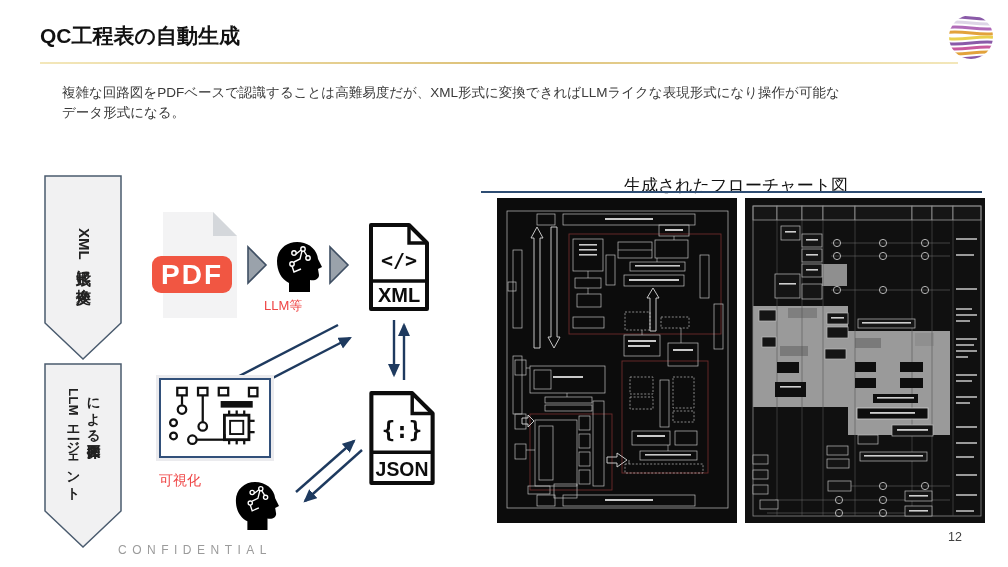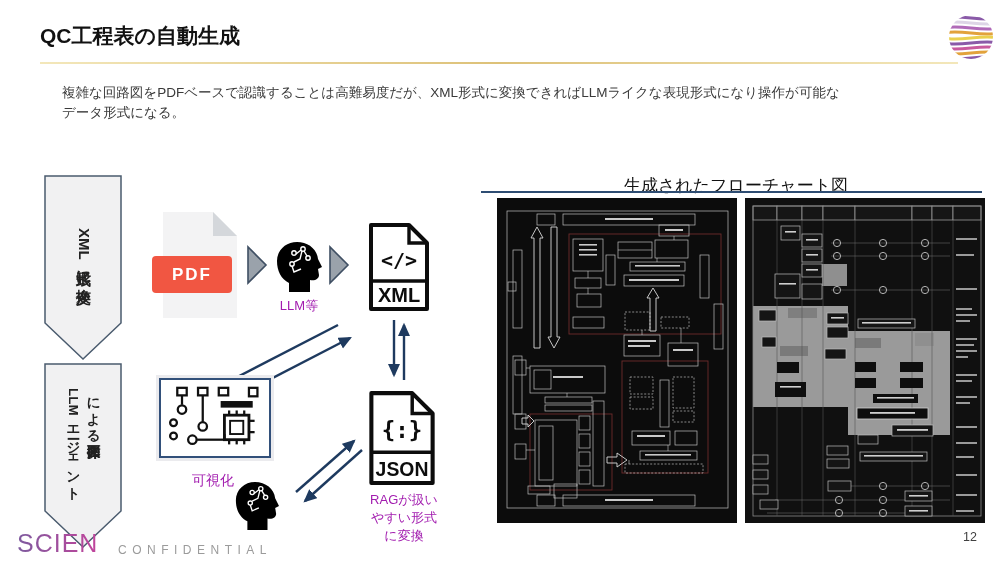--- a/index.html
+++ b/index.html
@@ -25,36 +25,36 @@
       font-size:15px;font-weight:600;color:#222;}
   .v-rl{writing-mode:vertical-rl;text-orientation:mixed;}
   .v-lr{writing-mode:vertical-lr;text-orientation:mixed;line-height:1.5;}
   .step-arrow-label.small{font-size:13.5px;}
 
   
   .pdf-page{left:163px;top:212px;width:74px;height:106px;background:#f3f3f4;
             clip-path:polygon(0 0,calc(100% - 24px) 0,100% 24px,100% 100%,0 100%);}
   .pdf-fold{left:213px;top:212px;width:24px;height:24px;background:#d4d7db;
             clip-path:polygon(0 0,100% 100%,0 100%);}
-  .pdf-badge{left:152px;top:256px;width:80px;height:37px;background:#f15642;border-radius:4px;
+  .pdf-badge{left:152px;top:256px;width:80px;height:37px;background:#f15642;border-radius:9px;
              display:flex;align-items:center;justify-content:center;
-             color:#fff;font-size:17px;font-weight:700;letter-spacing:2px;}
-
-  .flow-label{font-size:13px;color:#a21caf;text-align:center;}
+             color:#fff;font-size:28px;font-weight:700;letter-spacing:2px;}
+
+  .flow-label{font-size:13px;color:#ef4444;text-align:left;}
 
   
   .fc-heading{left:480px;top:170px;width:504px;text-align:center;font-size:17px;font-weight:400;color:#111;margin:4px;}
   .fc-line{left:481px;top:191px;width:501px;height:2px;background:#2e4d73;}
 
   
   .logo-text{left:17px;top:529px;font-size:25px;letter-spacing:1px;font-weight:400;
       background:linear-gradient(90deg,#7d5a9e,#c2449c);
       -webkit-background-clip:text;background-clip:text;color:transparent;-webkit-text-fill-color:transparent;}
   .confidential{left:118px;top:543px;font-size:12px;letter-spacing:5.5px;color:#9b9b9b;}
-  .page-number{left:948px;top:530px;width:44px;text-align:center;font-size:12.5px;color:#404040;}
+  .page-number{left:948px;top:530px;width:44px;text-align:left;font-size:12.5px;color:#404040;}
 
   .viz-box{left:159px;top:378px;width:108px;height:76px;background:#fff;border:2px solid #32507a;
            box-shadow:0 0 0 3px #ebebee;display:flex;align-items:center;justify-content:center;}
   .defs-svg{position:absolute;width:0;height:0;}
 </style>
 </head>
 <body>
 
 <div class="slide">
 
@@ -200,23 +200,20 @@
     <line x1="74" y1="16" x2="17" y2="67" stroke="#1e3a5f" stroke-width="2.4" marker-end="url(#ah)"></line>
   </svg>
 
   <svg class="abs" style="left:365px;top:389px;" width="74" height="98" viewBox="0 0 72 96" aria-hidden="true">
     <path d="M6,4 H46 L66,24 V92 H6 Z" fill="#fff" stroke="#0c0c0c" stroke-width="4" stroke-linejoin="round"></path>
     <path d="M46,4 V24 H66" fill="none" stroke="#0c0c0c" stroke-width="3.4"></path>
     <line x1="6" y1="62" x2="66" y2="62" stroke="#0c0c0c" stroke-width="3.4"></line>
     <text x="36" y="48" text-anchor="middle" font-family="'DejaVu Sans Mono',monospace" font-size="22" font-weight="700" fill="#0c0c0c">{:}</text>
     <text x="36" y="85" text-anchor="middle" font-family="'Liberation Sans',sans-serif" font-size="19" font-weight="700" fill="#0c0c0c">JSON</text>
   </svg>
-  <div class="abs flow-label pre" style="left:352px;top:491px;width:104px;line-height:1.4;">RAGが扱い
-やすい形式
-に変換</div>
 
   <h2 class="abs fc-heading">生成されたフローチャート図</h2>
   <div class="abs fc-line"></div>
 
   <svg class="abs" style="left:497px;top:198px;" width="240" height="325" viewBox="0 0 240 325" aria-hidden="true">
     <rect width="240" height="325" fill="#0c0c0c"></rect>
     <g fill="none" stroke="#6e2c2c" stroke-width="0.9">
       <rect x="72" y="36" width="152" height="100"></rect>
       <rect x="125" y="163" width="86" height="112"></rect>
       <rect x="33" y="216" width="82" height="76"></rect>
@@ -433,17 +430,16 @@
       <rect x="211" y="204" width="14" height="2"></rect>
       <rect x="211" y="228" width="21" height="2"></rect>
       <rect x="211" y="244" width="21" height="2"></rect>
       <rect x="211" y="258" width="18" height="2"></rect>
       <rect x="211" y="276" width="21" height="2"></rect>
       <rect x="211" y="296" width="21" height="2"></rect>
       <rect x="211" y="312" width="18" height="2"></rect>
     </g>
   </svg>
 
-  <div class="abs logo-text">SCIEN</div>
   <div class="abs confidential">CONFIDENTIAL</div>
   <div class="abs page-number">12</div>
 
 </div>
 
 </body></html>

